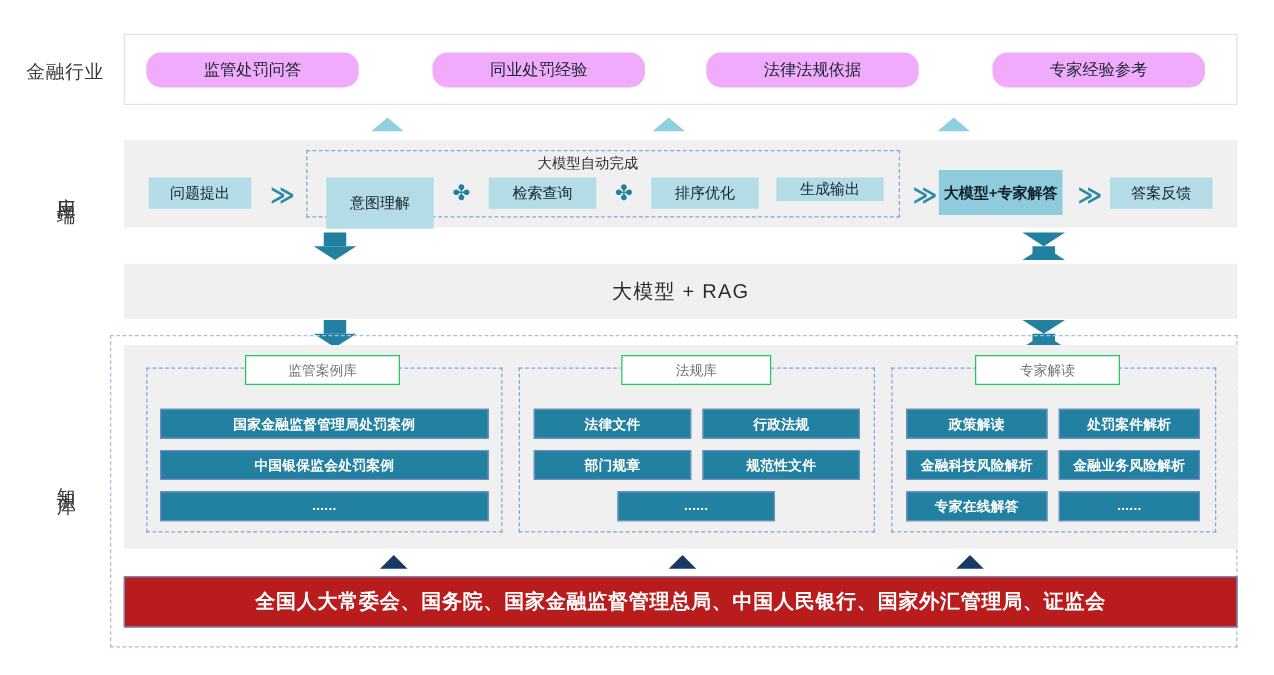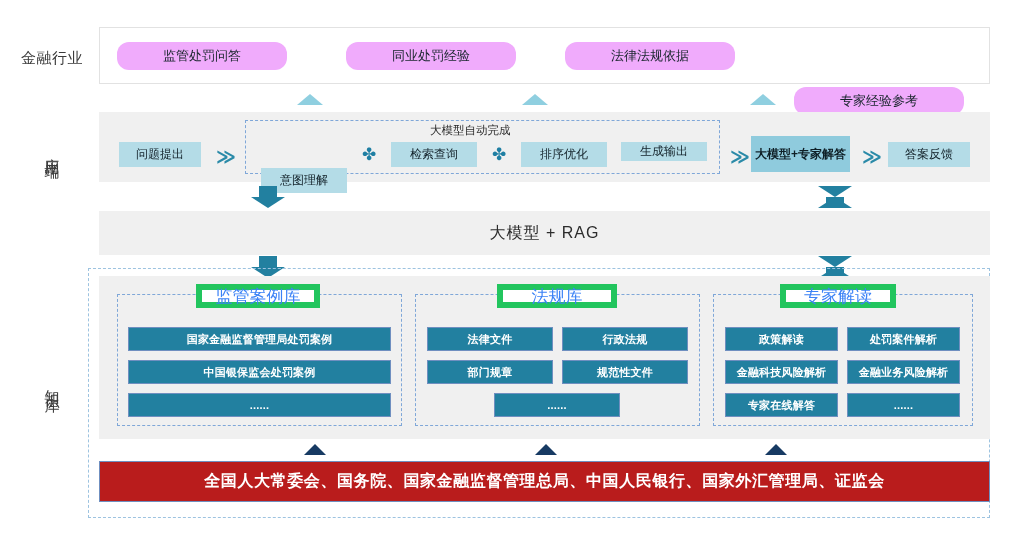--- a/index.html
+++ b/index.html
@@ -60,24 +60,24 @@
     color: #ffffff;
     font-size: 11px;
     font-weight: bold;
     letter-spacing: 0.2px;
   }
 
   
   .kb-title {
     position: absolute;
     background: #ffffff;
-    border: 6px solid #22c55e;
-    display: flex; align-items: center; justify-content: center;
-    font-size: 17px;
-    color: #3b82f6;
+    border: 1px solid #22c55e;
+    display: flex; align-items: center; justify-content: center;
+    font-size: 11px;
+    color: #737373;
     z-index: 4;
   }
 
   
   .panel-white-border {
     position: absolute;
     background: #ffffff;
     border: 1px solid #e2e2e2;
   }
   .band-gray {
@@ -178,35 +178,35 @@
 
   <div class="row-label" style="left:10px; top:110px; width:84px; writing-mode:vertical-rl; height:80px; letter-spacing:3px; display:flex; align-items:center; justify-content:center;">应用端</div>
 
   <div class="row-label" style="left:10px; top:330px; width:84px; writing-mode:vertical-rl; height:105px; letter-spacing:4px; display:flex; align-items:center; justify-content:center;">知识库</div>
 
   <div class="panel-white-border" style="left:99px; top:27px; width:891px; height:57px;"></div>
 
   <div class="pill chip-industry" style="left:117px; top:42px; width:170px; height:28px;">监管处罚问答</div>
   <div class="pill chip-industry" style="left:346px; top:42px; width:170px; height:28px;">同业处罚经验</div>
   <div class="pill chip-industry" style="left:565px; top:42px; width:170px; height:28px;">法律法规依据</div>
-  <div class="pill chip-industry" style="left:794px; top:42px; width:170px; height:28px;margin-top:45px;">专家经验参考</div>
+  <div class="pill chip-industry" style="left:794px; top:42px; width:170px; height:28px;">专家经验参考</div>
 
   <div class="tri tri-up-light" style="left:297px; top:94px;"></div>
   <div class="tri tri-up-light" style="left:522px; top:94px;"></div>
   <div class="tri tri-up-light" style="left:750px; top:94px;"></div>
 
   <div class="band-gray" style="left:99px; top:112px; width:891px; height:70px;"></div>
 
   <div class="dashed-blue" style="left:245px; top:120px; width:475px; height:54px;"></div>
   <div class="auto-label" style="left:430px; top:123px;">大模型自动完成</div>
 
   <div class="pill chip-app" style="left:119px; top:142px; width:82px; height:25px;">问题提出</div>
   <div class="chev" style="left:216px; top:147px;">≫</div>
 
-  <div class="pill chip-app" style="left:261px; top:142px; width:86px; height:25px;margin-top:26px;">意图理解</div>
+  <div class="pill chip-app" style="left:261px; top:142px; width:86px; height:41px;">意图理解</div>
   <div class="plus-node" style="left:362px; top:148px;">✤</div>
 
   <div class="pill chip-app" style="left:391px; top:142px; width:86px; height:25px;">检索查询</div>
   <div class="plus-node" style="left:492px; top:148px;">✤</div>
 
   <div class="pill chip-app" style="left:521px; top:142px; width:86px; height:25px;">排序优化</div>
   <div class="plus-node" style="left:622px; top:148px;">✤</div>
 
   <div class="pill chip-app" style="left:621px; top:142px; width:86px; height:19px; left:621px;">生成输出</div>
 

